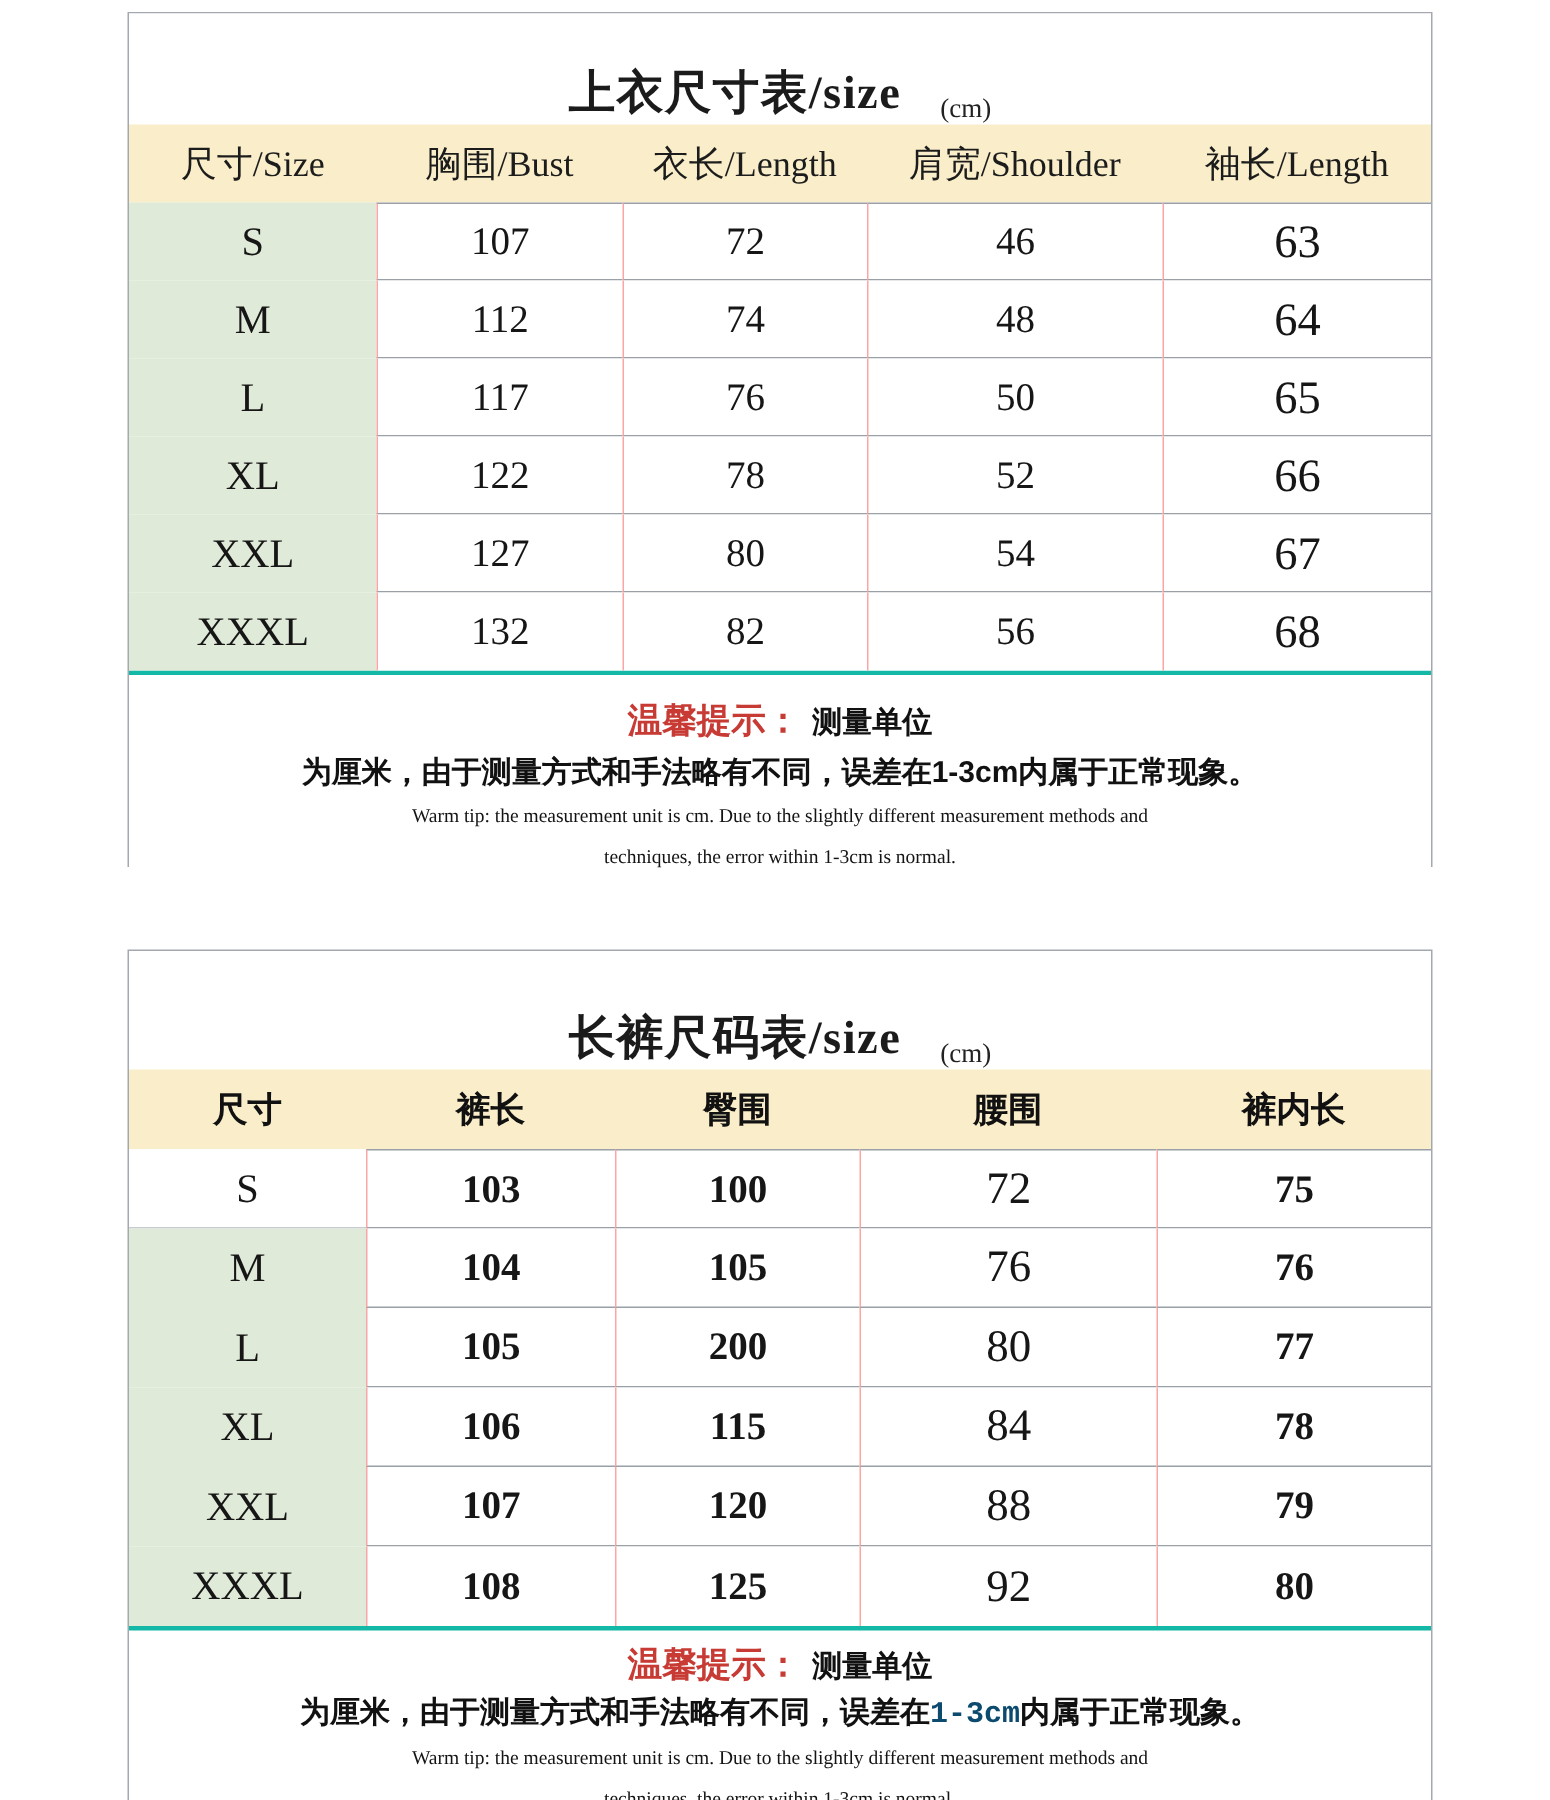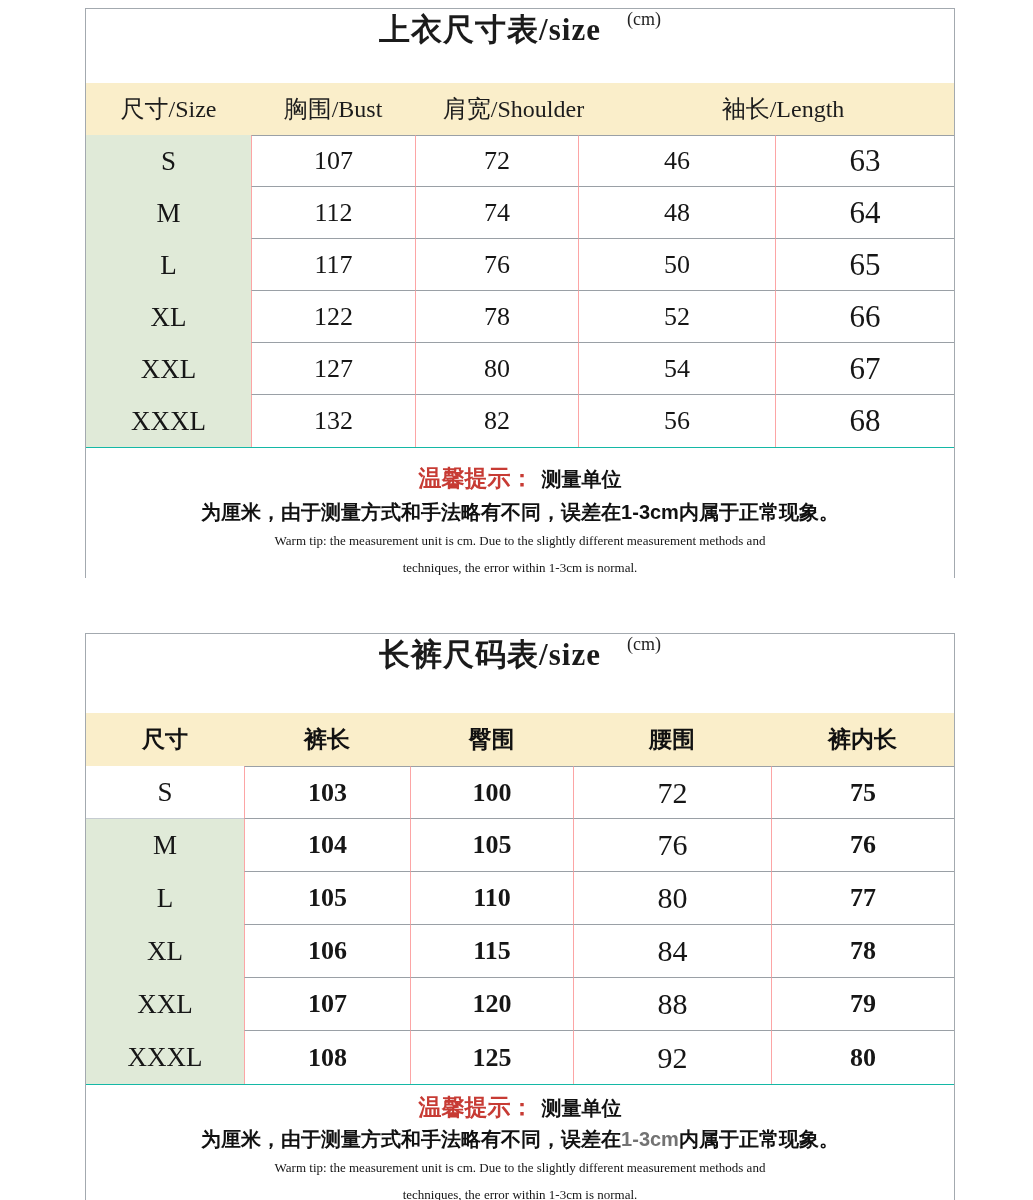--- a/index.html
+++ b/index.html
@@ -9,21 +9,21 @@
     overflow:hidden;
   }
 
   .panel{
     position:absolute;left:85px;width:870px;background:#ffffff;
     border:1px solid #a3a9af;box-sizing:border-box;
   }
   #panel-top{top:8px;height:570px;}
   #panel-bottom{top:633px;height:710px;}
 
-  .title-band{display:flex;align-items:flex-start;justify-content:center;background:#ffffff;}
+  .title-band{display:flex;align-items:flex-end;justify-content:center;background:#ffffff;}
   #panel-top .title-band{height:74px;}
   #panel-bottom .title-band{height:79px;}
   .title-main{font-family:"Liberation Serif","DejaVu Serif",serif;font-weight:bold;font-size:31px;letter-spacing:1px;}
   .title-unit{font-family:"Liberation Serif","DejaVu Serif",serif;font-size:18px;margin-left:26px;color:#222;}
 
   .header-band{display:flex;background:#faeeca;align-items:center;}
   #panel-top .header-band{height:52px;}
   #panel-bottom .header-band{height:53px;}
   .hcell{display:flex;align-items:center;justify-content:center;box-sizing:border-box;height:100%;}
   #panel-top .hcell{font-family:"Liberation Serif","DejaVu Serif",serif;font-size:24px;color:#1c1c1c;}
@@ -44,43 +44,44 @@
   }
   .cell.size{background:#e0ead8;font-size:27px;}
   .cell.size.white{background:#ffffff;border-bottom:1px solid #c6ccd1;}
   .cell.v{border-left:1px solid #fca5a5;}
   .row-mid .cell.v, .row-first .cell.v{border-bottom:1px solid #9aa0a6;}
   .row-first .cell.v{border-top:1px solid #9aa0a6;}
   #panel-top .cell.big{font-size:31px;}
   #panel-bottom .cell.num23{font-weight:600;}
   #panel-bottom .cell.num4{font-size:30px;}
 
-  .note{border-top:1px solid #14b8a6;background:#ffffff;text-align:center;box-sizing:border-box;}
+  .note{border-top:3px solid #14b8a6;background:#ffffff;text-align:center;box-sizing:border-box;}
   #panel-top .note{padding-top:13px;}
   #panel-bottom .note{padding-top:7px;}
   .tip-line{line-height:34px;}
   #panel-bottom .tip-line{line-height:31px;}
   .tip-label{color:#c73b34;font-weight:bold;font-size:23px;}
   .tip-bold{color:#111;font-weight:bold;font-size:20px;margin-left:8px;}
   .cn-line{font-weight:bold;font-size:20px;line-height:29px;color:#111;}
-  .cn-red{color:#737373;}
+  .cn-red{color:#0c4a6e;font-family:Liberation Mono, monospace;}
   .en-line{font-family:"Liberation Serif","DejaVu Serif",serif;font-size:13px;line-height:27px;color:#141414;}
 </style>
 </head>
 <body>
 
 <div class="panel" id="panel-top">
   <div class="title-band">
     <span class="title-main"><span>上衣尺寸表</span><span>/size</span></span>
     <span class="title-unit">(cm)</span>
   </div>
 
   <div class="header-band">
     <div class="hcell c1">尺寸/Size</div>
     <div class="hcell c2">胸围/Bust</div>
+    <div class="hcell c3">衣长/Length</div>
     <div class="hcell c4">肩宽/Shoulder</div>
     <div class="hcell c5">袖长/Length</div>
   </div>
 
   <div>
     <div class="grid-row row-first">
       <div class="cell size c1">S</div>
       <div class="cell v c2">107</div>
       <div class="cell v c3">72</div>
       <div class="cell v c4">46</div>
@@ -158,21 +159,21 @@
     <div class="grid-row row-mid">
       <div class="cell size c1">M</div>
       <div class="cell v c2 num23">104</div>
       <div class="cell v c3 num23">105</div>
       <div class="cell v c4 num4">76</div>
       <div class="cell v c5 num23">76</div>
     </div>
     <div class="grid-row row-mid">
       <div class="cell size c1">L</div>
       <div class="cell v c2 num23">105</div>
-      <div class="cell v c3 num23">110</div>
+      <div class="cell v c3 num23">200</div>
       <div class="cell v c4 num4">80</div>
       <div class="cell v c5 num23">77</div>
     </div>
     <div class="grid-row row-mid">
       <div class="cell size c1">XL</div>
       <div class="cell v c2 num23">106</div>
       <div class="cell v c3 num23">115</div>
       <div class="cell v c4 num4">84</div>
       <div class="cell v c5 num23">78</div>
     </div>

